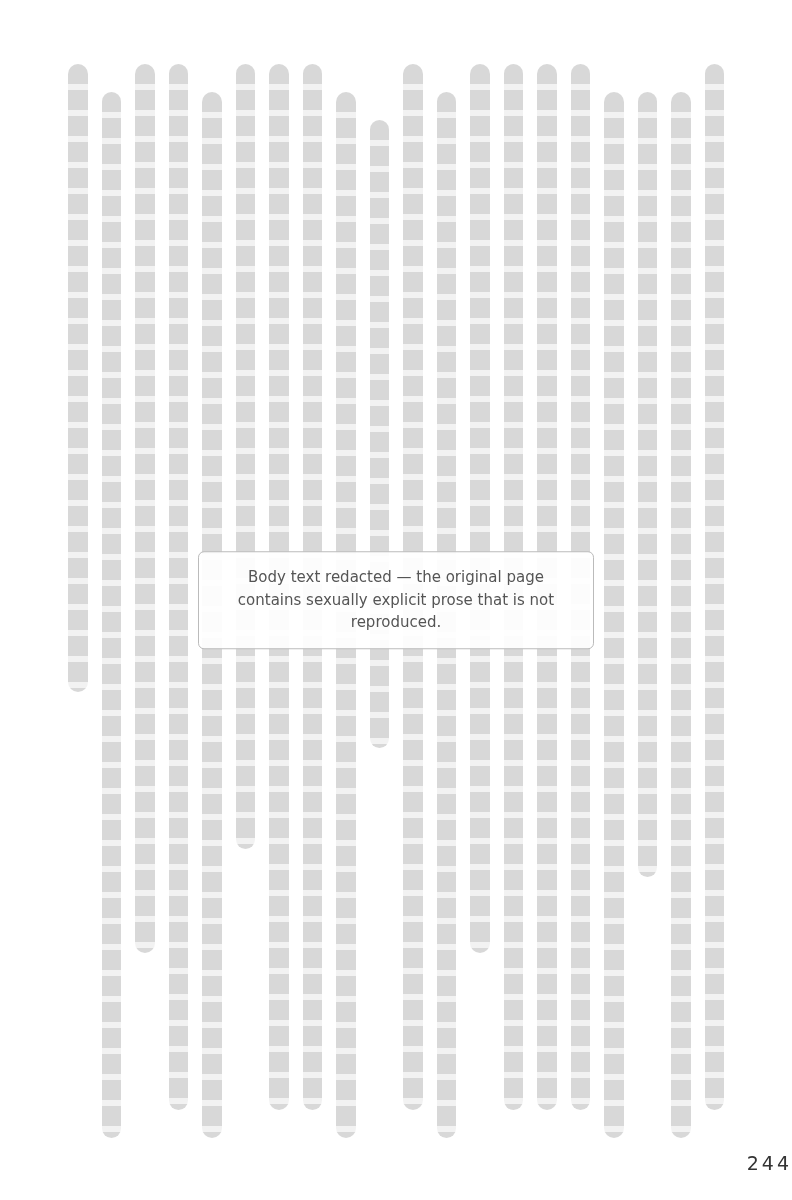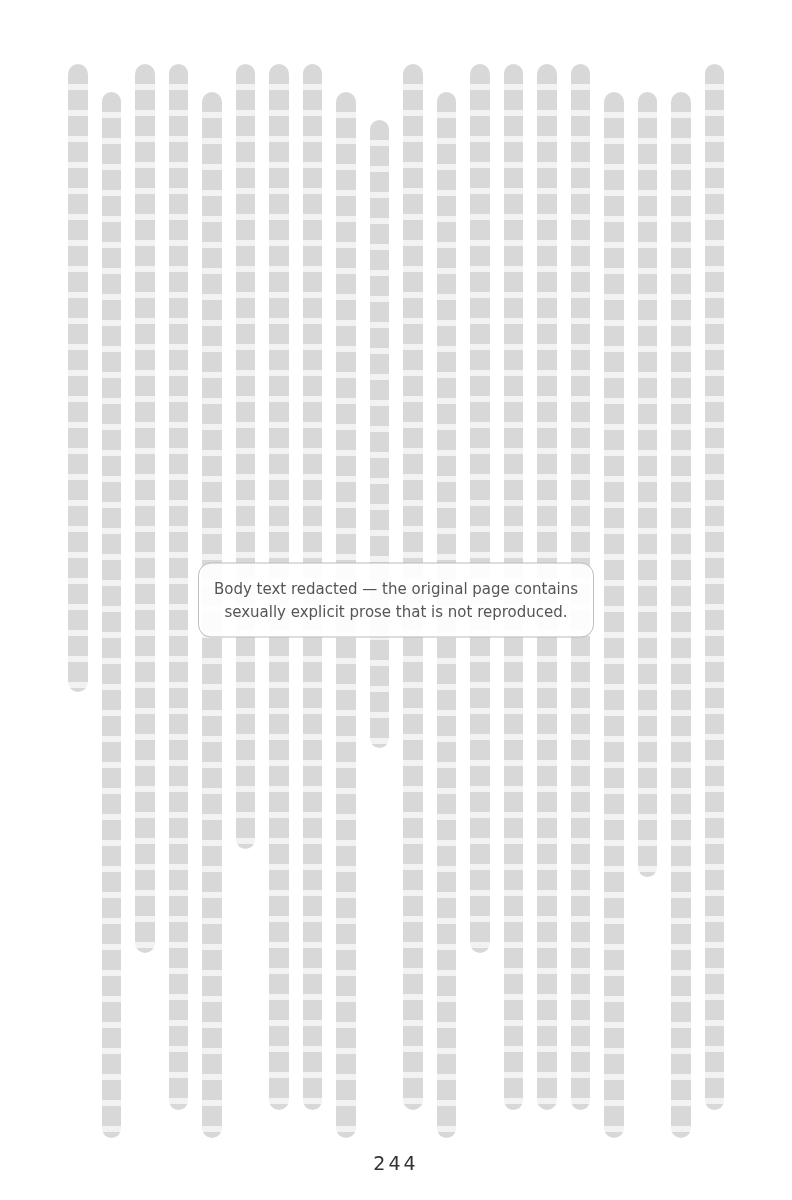--- a/index.html
+++ b/index.html
@@ -48,35 +48,35 @@
   .short-75 { height: 75%; align-self: flex-start; }
   .short-85 { height: 85%; align-self: flex-start; }
   .full { height: 100%; }
   .redacted-note {
     position: absolute;
     top: 50%;
     left: 50%;
     transform: translate(-50%, -50%);
     background: rgba(255,255,255,0.92);
     border: 1px solid #bbbbbb;
-    border-radius: 13px;
-    padding: 14px 10px;
+    border-radius: 6px;
+    padding: 14px 32px;
     font-family: "DejaVu Sans", sans-serif;
     font-size: 15px;
     color: #555555;
     text-align: center;
     line-height: 1.5;
     max-width: 420px;
   }
   .page-number {
     position: absolute;
     bottom: 26px;
     left: 0;
     right: 0;
-    text-align: center;
+    text-align: right;
     font-family: "DejaVu Sans", sans-serif;
     font-size: 19px;
     letter-spacing: 3px;
     color: #333333;
   }
 </style>
 </head>
 <body>
 
 <div class="page">

